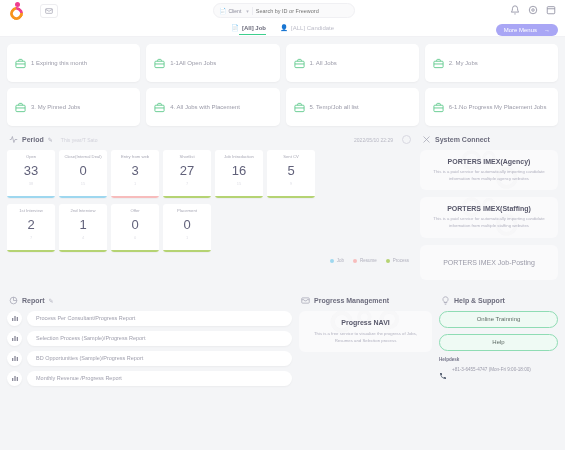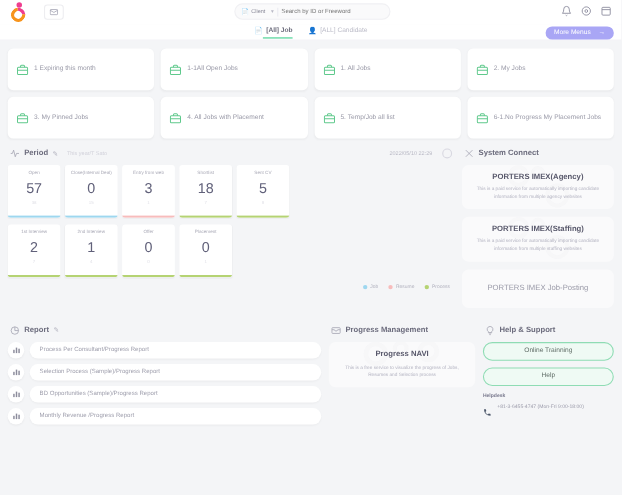--- a/index.html
+++ b/index.html
@@ -329,40 +329,46 @@
         <span class="edit">✎</span>
         <span class="sub">This year/T Sato</span>
         <span class="spacer"></span>
         <span class="stamp">2022/05/10 22:29</span>
         <span class="refresh"></span>
       </div>
 
       <div class="stat-row">
         <div class="stat">
           <span class="cap">Open</span>
-          <span class="val">57</span>
+          <span class="val">33</span>
           <span class="sub">38</span>
           <span class="bar" style="background:#9ed7ef"></span>
         </div>
         <div class="stat">
           <span class="cap">Close(Internal Deal)</span>
           <span class="val">0</span>
           <span class="sub">15</span>
           <span class="bar" style="background:#9ed7ef"></span>
         </div>
         <div class="stat">
           <span class="cap">Entry from web</span>
           <span class="val">3</span>
           <span class="sub">1</span>
           <span class="bar" style="background:#f7bcbc"></span>
         </div>
         <div class="stat">
           <span class="cap">Shortlist</span>
-          <span class="val">18</span>
+          <span class="val">27</span>
           <span class="sub">7</span>
+          <span class="bar" style="background:#b5d373"></span>
+        </div>
+        <div class="stat">
+          <span class="cap">Job Introduction</span>
+          <span class="val">16</span>
+          <span class="sub">15</span>
           <span class="bar" style="background:#b5d373"></span>
         </div>
         <div class="stat">
           <span class="cap">Sent CV</span>
           <span class="val">5</span>
           <span class="sub">9</span>
           <span class="bar" style="background:#b5d373"></span>
         </div>
       </div>
 

